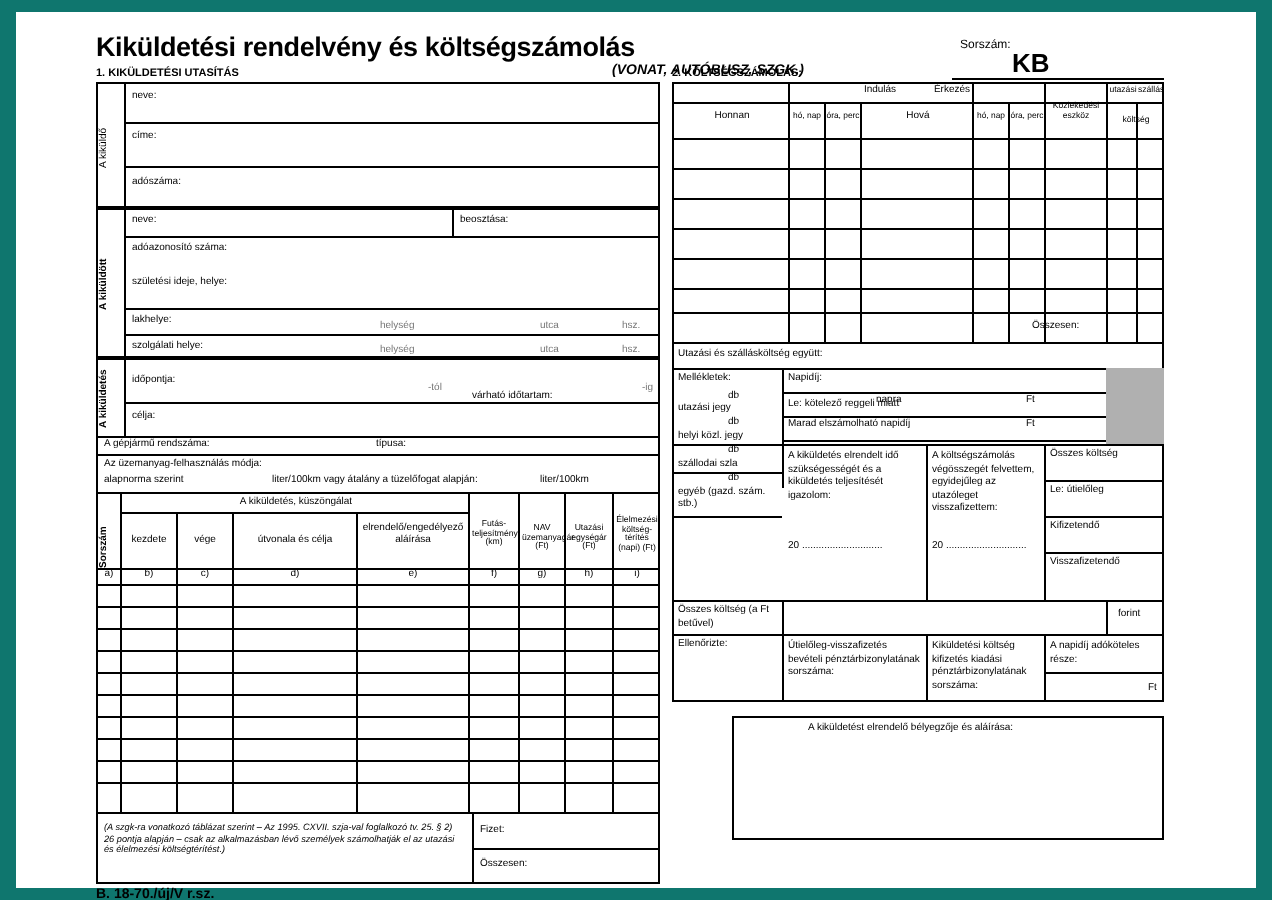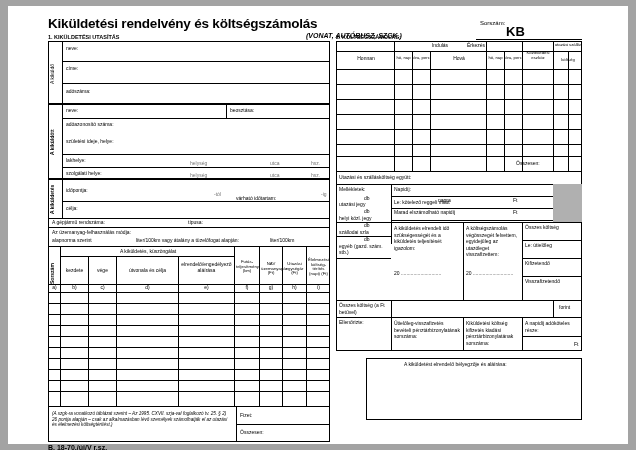--- a/index.html
+++ b/index.html
@@ -1,17 +1,17 @@
 <!DOCTYPE html>
 <html><head>
 <meta charset="utf-8">
 <style>
   html,body{margin:0;padding:0;background:#c8c8c8;}
   body{font-family:"Liberation Sans", sans-serif;}
-  #page{position:relative;width:636px;height:450px;background:#a3a3a3;overflow:hidden;}
+  #page{position:relative;width:636px;height:450px;background:#0f766e;overflow:hidden;}
   .sheet{position:absolute;left:8px;top:6px;width:620px;height:438px;background:#fff;}
   .bx{position:absolute;box-sizing:border-box;border:1px solid #000;}
   .lbl{position:absolute;font-size:5px;color:#000;line-height:1.15;}
   .lbl6{position:absolute;font-size:6px;color:#000;line-height:1.15;}
   .lblb{position:absolute;font-size:5.5px;color:#000;font-weight:bold;line-height:1.15;}
   .title{position:absolute;font-size:13.5px;font-weight:bold;color:#000;letter-spacing:-0.2px;}
   .sub{position:absolute;font-size:6px;font-weight:bold;color:#000;}
   .ital{font-style:italic;}
   .vert{position:absolute;font-size:5px;writing-mode:vertical-rl;transform:rotate(180deg);text-align:center;}
   .vertb{position:absolute;font-size:5px;font-weight:bold;writing-mode:vertical-rl;transform:rotate(180deg);text-align:center;}

